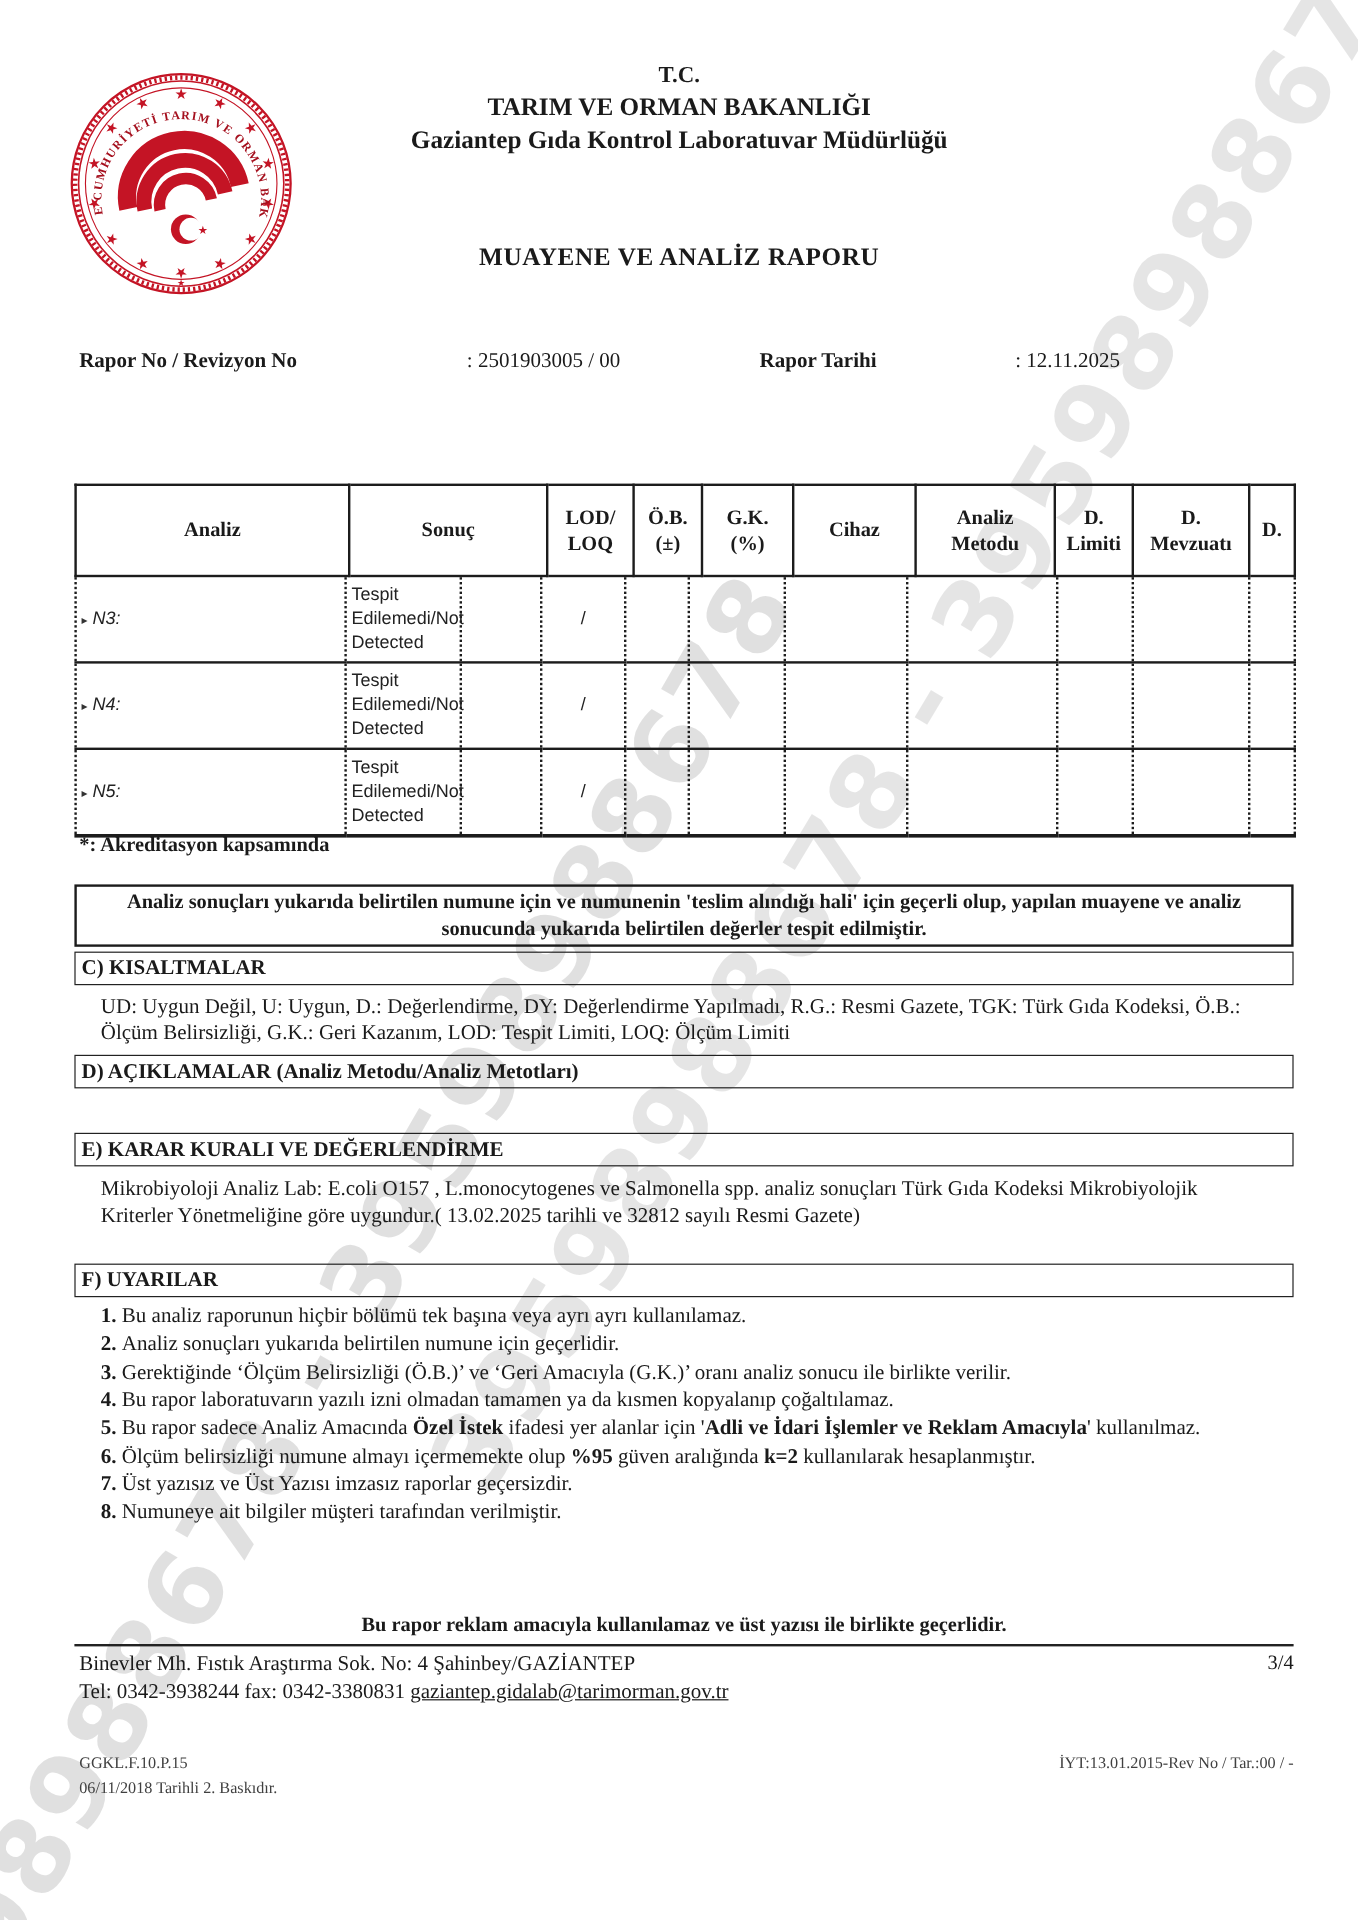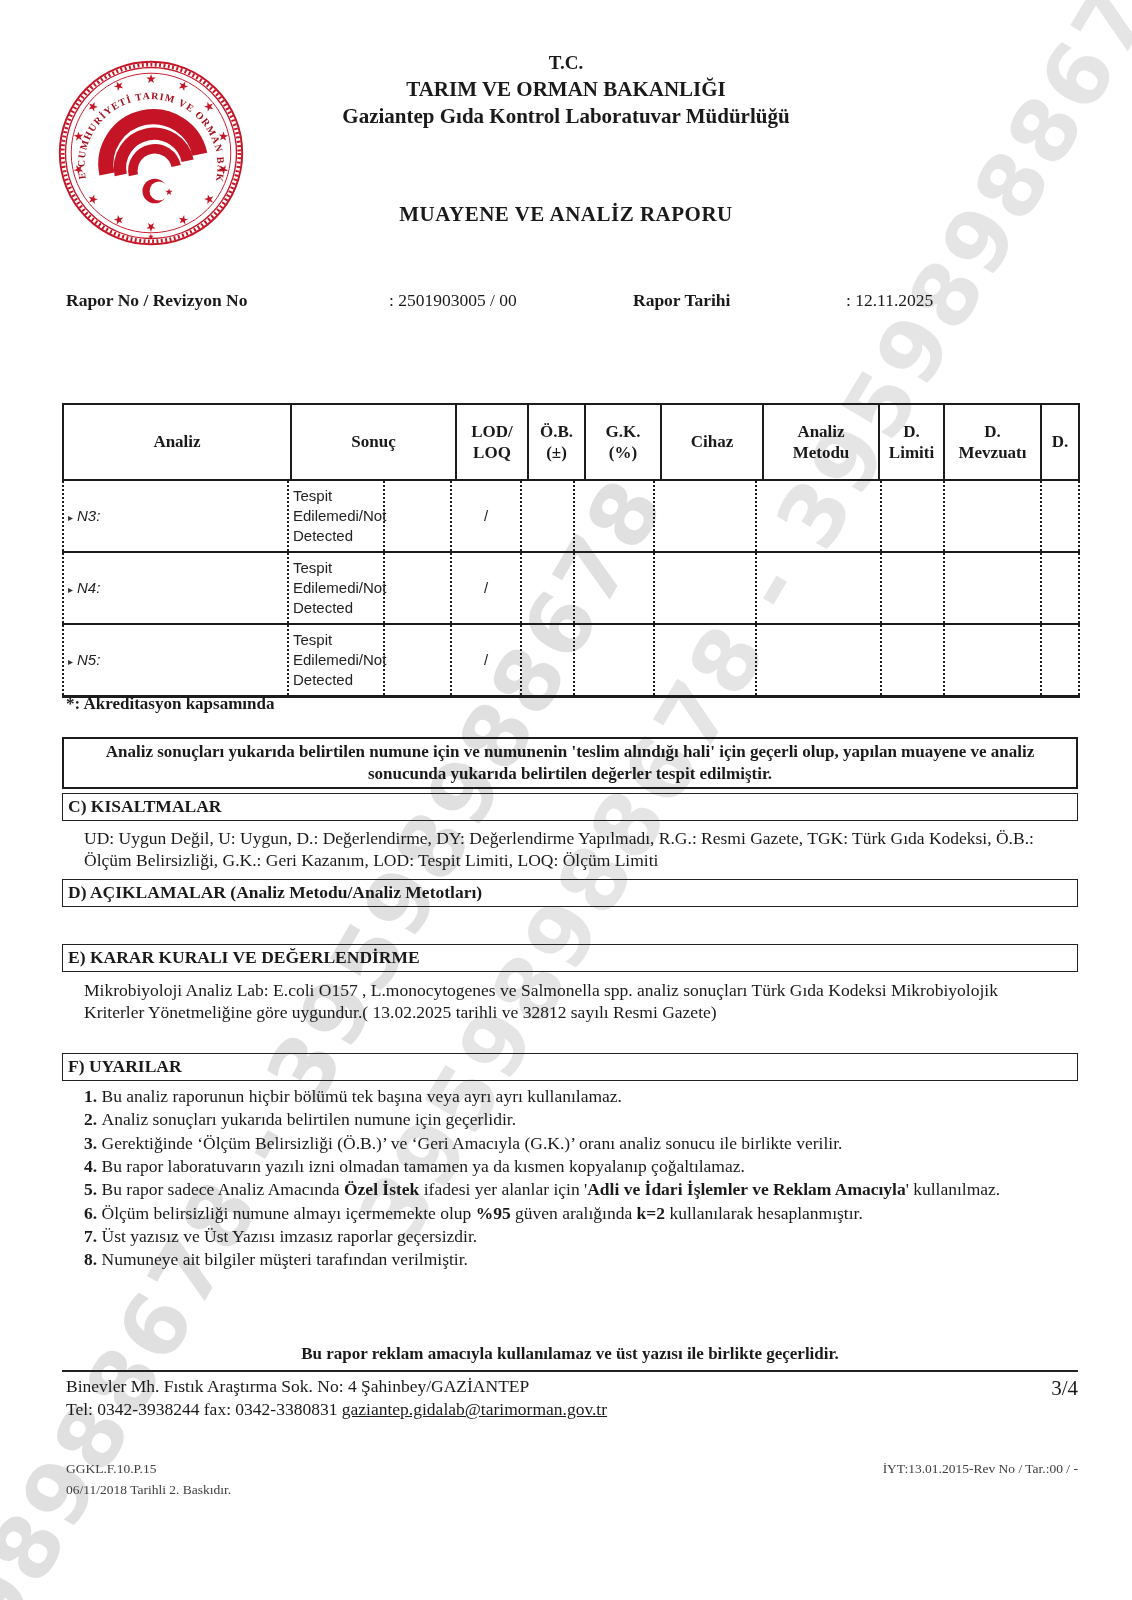--- a/index.html
+++ b/index.html
@@ -46,21 +46,21 @@
   #c-body{top:827px;} #e-body{top:979px;}
   #f-list{position:absolute;left:66px;top:1086px;width:1002px;z-index:1;}
   .f-item{font-size:17.5px;line-height:1.22;text-indent:18px;margin-bottom:2px;}
   .f-item .b{font-weight:bold;}
   
   #bottom-statement{position:absolute;left:62px;top:1344px;width:1016px;text-align:center;
       font-weight:bold;font-size:17px;z-index:1;}
   #footer-rule{position:absolute;left:62px;top:1370px;width:1016px;height:2px;background:#222;z-index:1;}
   .addr{position:absolute;left:66px;font-size:17.5px;z-index:1;}
   #addr1{top:1376px;} #addr2{top:1399px;}
-  #page-num{position:absolute;right:54px;top:1376px;font-size:21px;z-index:1;}
+  #page-num{position:absolute;right:54px;top:1376px;font-size:17px;z-index:1;}
   .small{font-size:13.5px;color:#404040;}
   #form-code{position:absolute;left:66px;top:1461px;z-index:1;}
   #form-note{position:absolute;left:66px;top:1482px;z-index:1;}
   #iyt{position:absolute;right:54px;top:1461px;z-index:1;}
   #email-link{text-decoration:underline;color:inherit;}
 </style>
 </head>
 <body>
 
 <div class="page">

